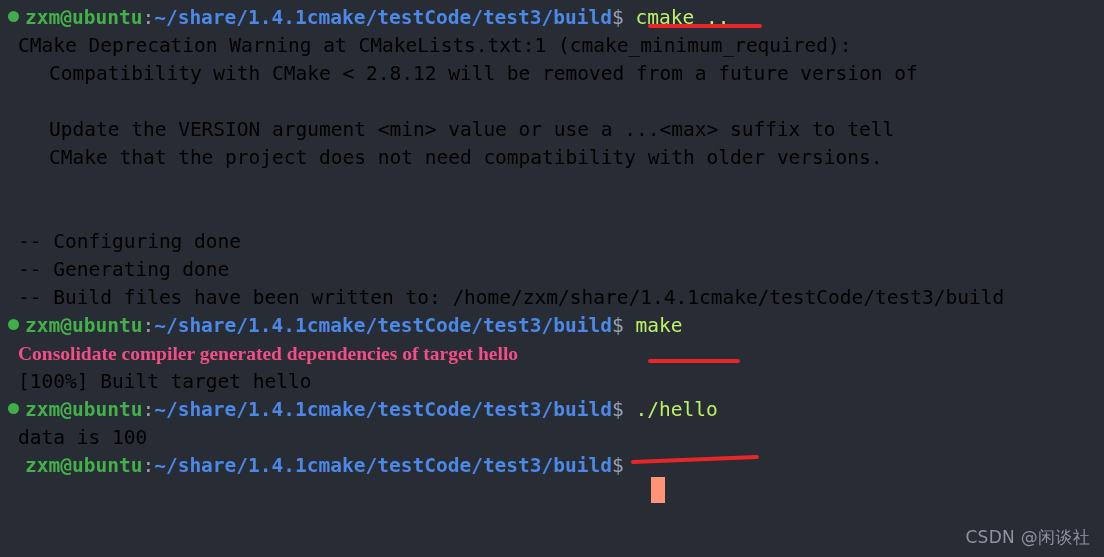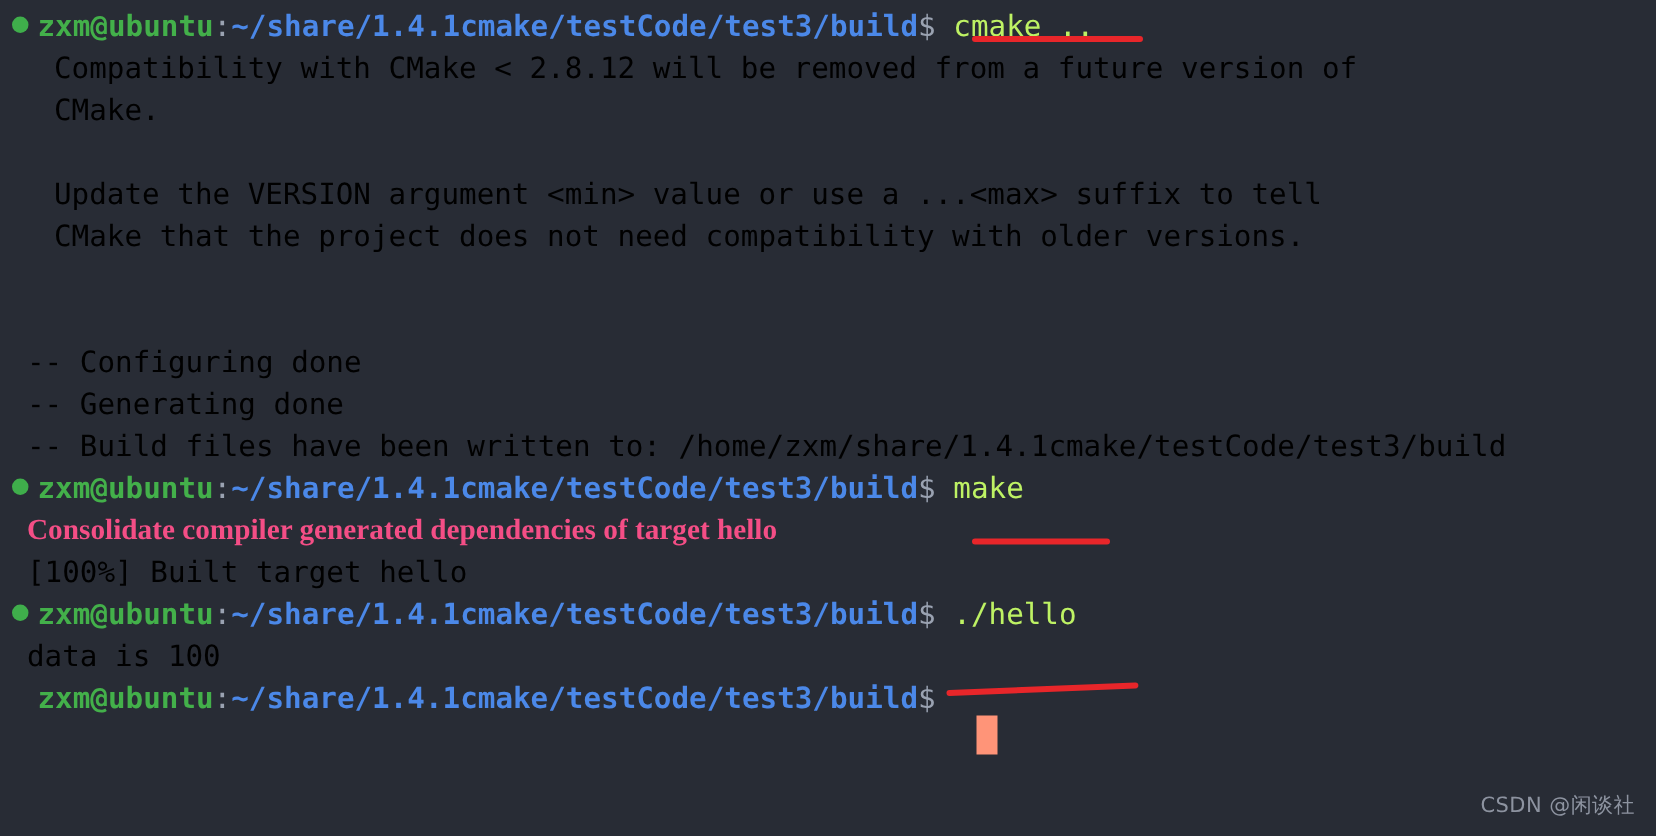--- a/index.html
+++ b/index.html
@@ -44,21 +44,21 @@
     width: 11px;
     margin-right: 6px;
   }
   .user   { color: #43b04a; font-weight: bold; }
   .colon  { color: #9aa2b1; }
   .path   { color: #4b88e8; font-weight: bold; }
   .dollar { color: #9aa2b1; }
   .cmd    { color: #bef264; }
   .pink   { color: #f44e86; font-weight: bold; font-family: Liberation Serif, serif; }
   .indent2 { padding-left: 18px; }
-  .indent4 { padding-left: 36px; }
+  .indent4 { padding-left: 49px; }
 
   .underline {
     position: absolute;
     background: #e8262a;
     border-radius: 2px;
     height: 4px;
   }
   .underline.slanted {
     transform: rotate(-2.3deg);
     transform-origin: left center;
@@ -68,35 +68,35 @@
     background: #ff9478;
     width: 14px;
     height: 26px;
   }
   .watermark {
     position: absolute;
     right: 14px;
     bottom: 6px;
     color: #8d93a0;
     font-family: "DejaVu Sans", "Liberation Sans", sans-serif;
-    font-size: 14px;
+    font-size: 17px;
     letter-spacing: 0.3px;
   }
 </style>
 </head>
 <body>
 
 <div id="terminal">
 
   <div class="lines">
 
     <div class="line"><span class="dot"></span><span class="user">zxm@ubuntu</span><span class="colon">:</span><span class="path">~/share/1.4.1cmake/testCode/test3/build</span><span class="dollar">$</span><span class="cmd"> <span>cmake ..</span></span></div>
 
+    <div class="line indent2">CMake Deprecation Warning at CMakeLists.txt:1 (cmake_minimum_required):</div>
     <div class="line indent4">Compatibility with CMake &lt; 2.8.12 will be removed from a future version of</div>
-    <div class="line indent4">CMake.</div>
     <div class="line indent4"></div>
     <div class="line indent4">Update the VERSION argument &lt;min&gt; value or use a ...&lt;max&gt; suffix to tell</div>
     <div class="line indent4">CMake that the project does not need compatibility with older versions.</div>
     <div class="line indent2"></div>
     <div class="line indent2"></div>
     <div class="line indent2">-- Configuring done</div>
     <div class="line indent2">-- Generating done</div>
     <div class="line indent2">-- Build files have been written to: /home/zxm/share/1.4.1cmake/testCode/test3/build</div>
 
     <div class="line"><span class="dot"></span><span class="user">zxm@ubuntu</span><span class="colon">:</span><span class="path">~/share/1.4.1cmake/testCode/test3/build</span><span class="dollar">$</span><span class="cmd"> <span>make</span></span></div>

